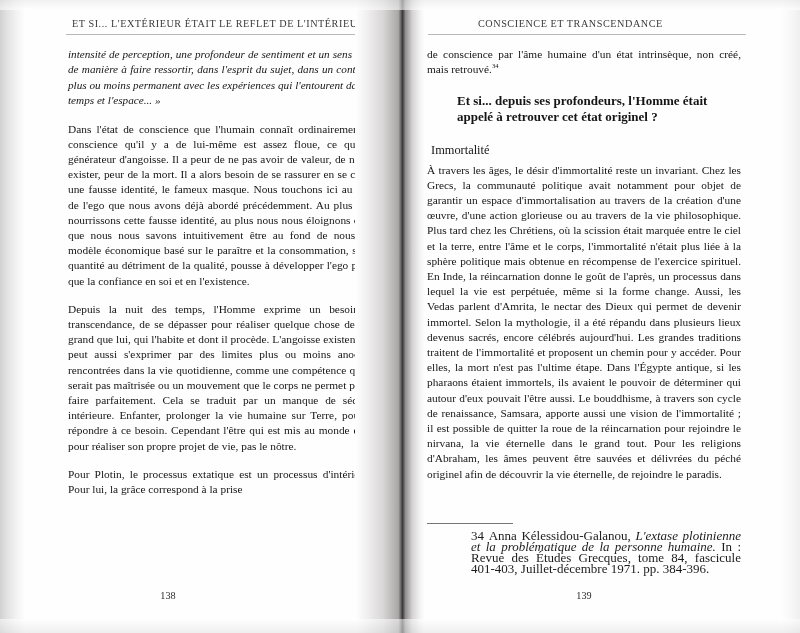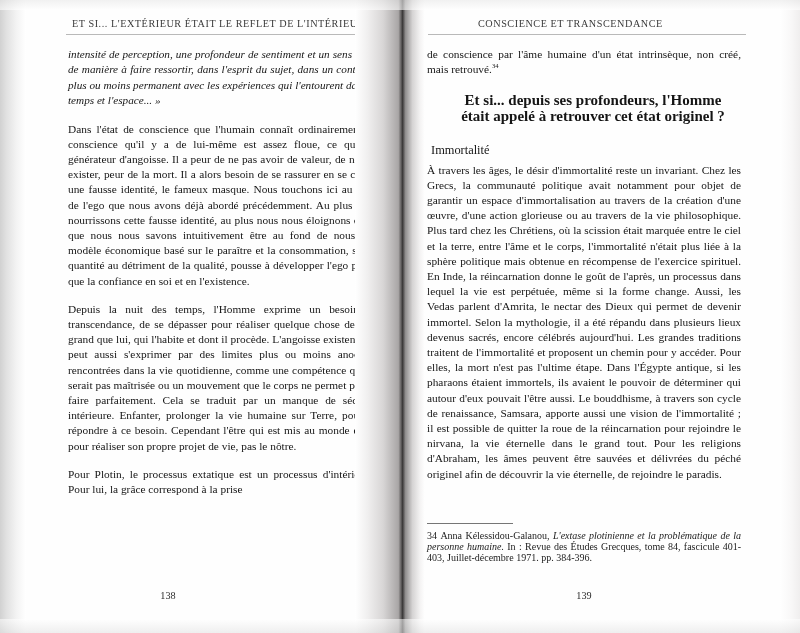--- a/index.html
+++ b/index.html
@@ -127,23 +127,23 @@
   }
 
   .body-para { margin-bottom: 13px; }
   .body-para.tight { margin-bottom: 0; }
 
   .callout {
     font-weight: bold;
     margin: 16px 0 18px 0;
     padding-left: 30px;
     padding-right: 12px;
-    text-align: center;
+    text-align: left;
     line-height: 15.6px;
-    font-size: 15px;
+    font-size: 13px;
   }
 
   .section-title {
     font-size: 12.4px;
     margin: 4px 0 5px 4px;
     line-height: 15px;
     font-weight: normal;
     text-align: left;
   }
 
@@ -154,24 +154,25 @@
     top: 523px;
     width: 314px;
   }
   .footnote-rule {
     width: 86px;
     height: 1px;
     background: #767676;
     margin-bottom: 7px;
   }
   .footnote {
-    font-size: 10px;
+    font-size: 13px;
     line-height: 10.9px;
     text-align: justify;
     color: #1b1b1b;
+    margin-left: 44px;
   }
   .footnote i { font-style: italic; }
 
   .folio {
     position: absolute;
     top: 590px;
     font-size: 10.2px;
     color: #2b2b2b;
     width: 100%;
     text-align: center;

